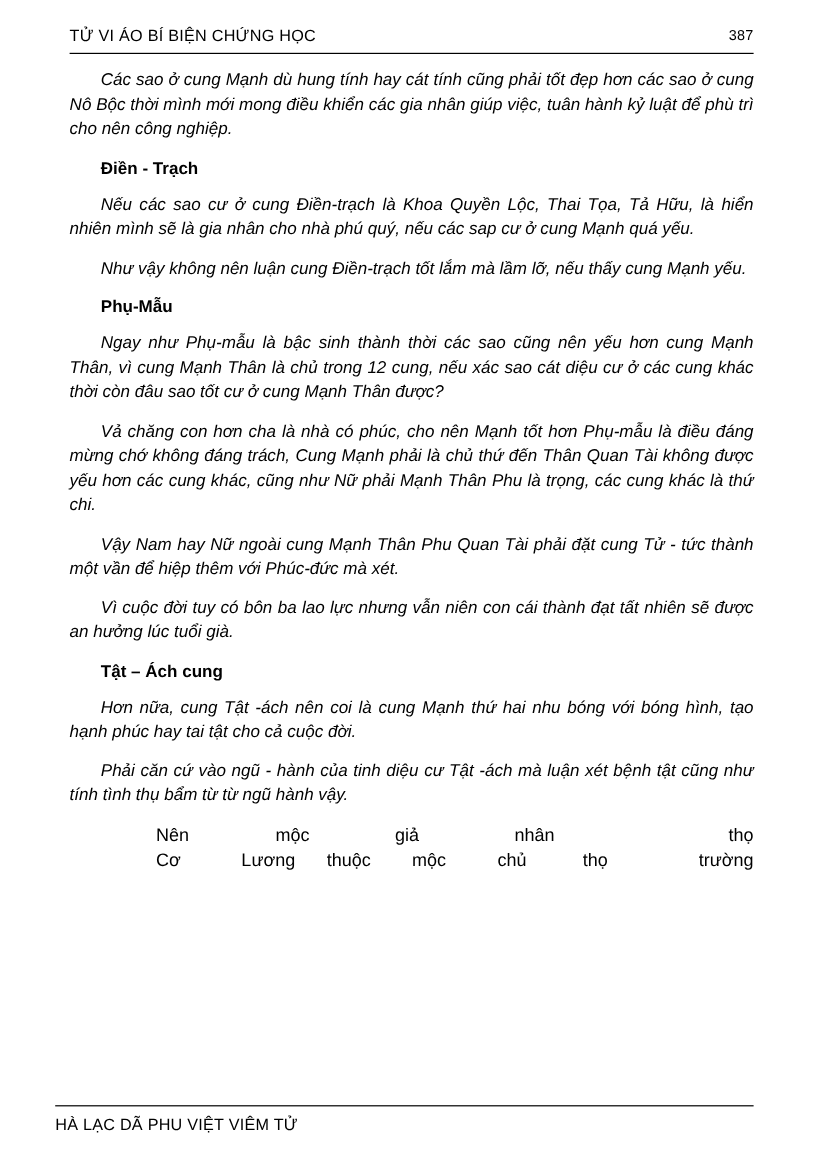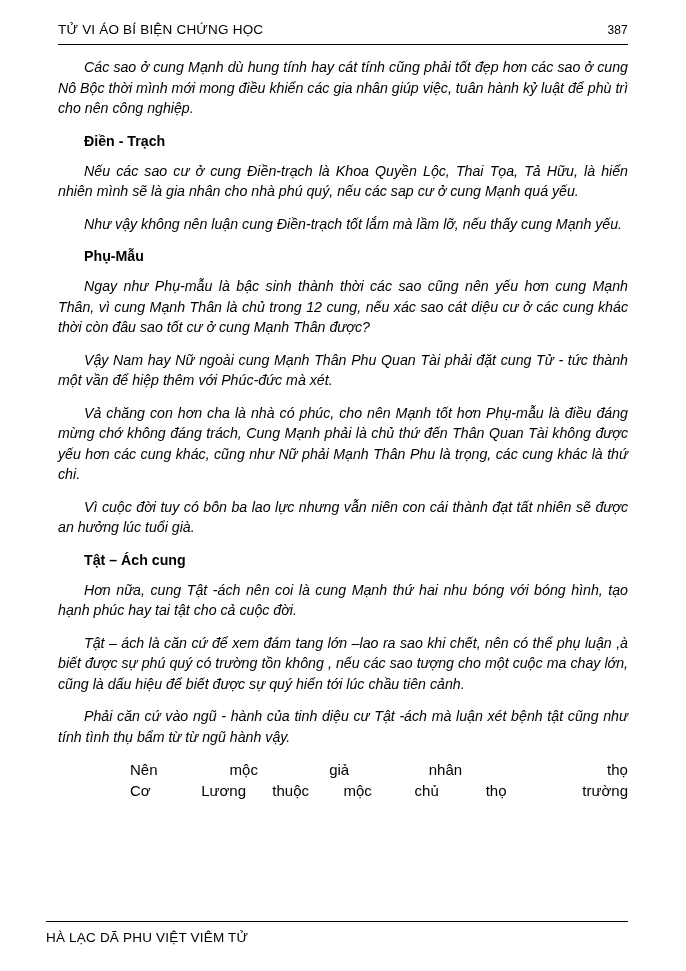--- a/index.html
+++ b/index.html
@@ -18,21 +18,21 @@
   .page {
     width: 686px;
     height: 971px;
     box-sizing: border-box;
     padding: 22px 58px 0 58px;
     position: relative;
   }
   .header {
     display: flex;
     justify-content: space-between;
-    align-items: center;
+    align-items: flex-start;
     font-size: 13.5px;
     letter-spacing: 0.2px;
     padding-bottom: 7px;
     border-bottom: 1.4px solid #000;
   }
   .header-title {
     font-size: 13.5px;
   }
   .header-page {
     font-size: 12px;
@@ -97,27 +97,26 @@
   <div class="content">
 
     <p class="para">Các sao ở cung Mạnh dù hung tính hay cát tính cũng phải tốt đẹp hơn các sao ở cung Nô Bộc thời mình mới mong điều khiển các gia nhân giúp việc, tuân hành kỷ luật để phù trì cho nên công nghiệp.</p>
 
     <h2 class="sub">Điền - Trạch</h2>
     <p class="para">Nếu các sao cư ở cung Điền-trạch là Khoa Quyền Lộc,  Thai Tọa, Tả Hữu, là hiển nhiên mình sẽ là gia nhân cho nhà phú quý, nếu các sap cư ở cung Mạnh quá yếu.</p>
     <p class="para">Như vậy không nên luận cung Điền-trạch tốt lắm mà lầm lỡ, nếu thấy cung Mạnh yếu.</p>
 
     <h2 class="sub">Phụ-Mẫu</h2>
     <p class="para">Ngay như Phụ-mẫu là bậc sinh thành thời các sao cũng nên yếu hơn cung Mạnh Thân, vì cung Mạnh Thân là chủ trong 12 cung, nếu xác sao cát diệu cư ở các cung khác thời còn đâu sao tốt cư ở cung Mạnh Thân được?</p>
+    <p class="para">Vả chăng con hơn cha là nhà có phúc, cho nên Mạnh tốt hơn Phụ-mẫu là điều đáng mừng chớ không đáng trách, Cung Mạnh phải là chủ thứ đến Thân Quan Tài không được yếu hơn các cung khác, cũng như Nữ phải Mạnh Thân Phu là trọng, các cung  khác là thứ chi.</p>
     <p class="para">Vậy Nam hay Nữ ngoài cung Mạnh Thân Phu Quan Tài phải đặt cung Tử - tức thành một vần để hiệp thêm với Phúc-đức mà xét.</p>
-    <p class="para">Vả chăng con hơn cha là nhà có phúc, cho nên Mạnh tốt hơn Phụ-mẫu là điều đáng mừng chớ không đáng trách, Cung Mạnh phải là chủ thứ đến Thân Quan Tài không được yếu hơn các cung khác, cũng như Nữ phải Mạnh Thân Phu là trọng, các cung  khác là thứ chi.</p>
     <p class="para">Vì cuộc đời tuy có bôn ba lao lực nhưng vẫn niên con cái thành đạt tất nhiên sẽ được an hưởng lúc tuổi già.</p>
 
     <h2 class="sub">Tật – Ách cung</h2>
     <p class="para">Hơn nữa, cung Tật -ách nên coi là cung Mạnh thứ hai nhu bóng với bóng hình, tạo hạnh phúc hay tai tật cho cả cuộc đời.</p>
-    <p class="para">Tật – ách là căn cứ để xem đám tang lớn –lao ra sao khi chết, nên có thể phụ luận ,à biết được sự phú quý có trường tồn không , nếu các sao tượng cho một cuộc ma chay lớn, cũng là dấu hiệu để biết được sự quý hiển tới lúc chầu tiên cảnh.</p>
     <p class="para">Phải căn cứ vào ngũ - hành của tinh diệu cư Tật -ách mà luận xét bệnh tật cũng như tính tình thụ bẩm từ từ ngũ hành vậy.</p>
 
     <div class="table-block">
       <div class="trow">
         <span>Nên</span>
         <span>mộc</span>
         <span>giả</span>
         <span>nhân</span>
         <span>thọ</span>
       </div>

